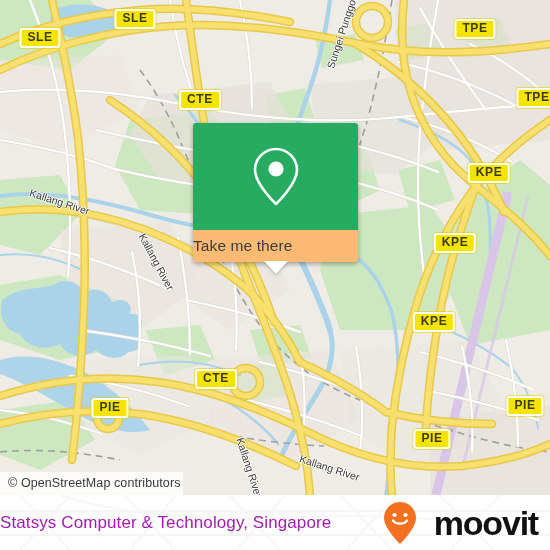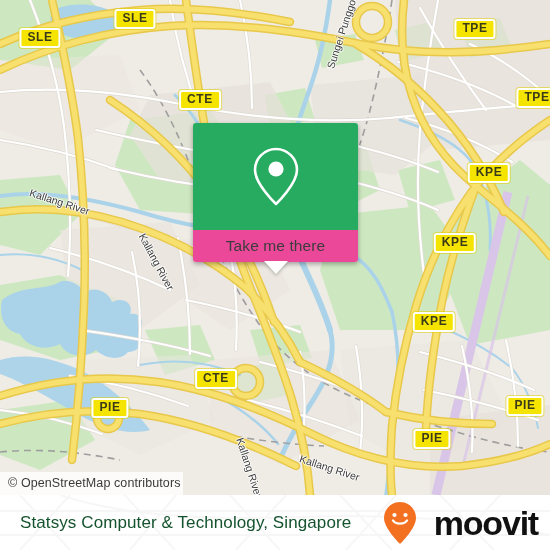--- a/index.html
+++ b/index.html
@@ -66,24 +66,24 @@
     box-shadow:0 2px 5px rgba(0,0,0,.33);
     overflow:visible;
   }
   .popup-top{
     background:#26ab60;
     height:107px;
     border-radius:3px 3px 0 0;
     display:flex;align-items:center;justify-content:center;
   }
   .popup-bottom{
-    background:#ec4899;
+    background:#fdba74;
     height:32px;
     border-radius:0 0 3px 3px;
-    display:flex;align-items:center;justify-content:center;
+    display:flex;align-items:center;
     position:relative;
   }
   .popup-label{
     font-size:15.5px;color:#3c3c3c;letter-spacing:.1px;
   }
   .popup-tail{
     position:absolute;left:50%;bottom:-12px;
     width:0;height:0;margin-left:-12px;
     border-left:12px solid transparent;
     border-right:12px solid transparent;
@@ -95,22 +95,21 @@
   
   .bottombar{
     position:absolute;left:0;top:495px;width:550px;height:55px;
     background:#ffffff;
     display:flex;align-items:center;
     overflow:hidden;
   }
   .bottombar .wm{position:absolute;left:0;top:0;opacity:.55;}
   .place-title{
     position:relative;
-    margin-left:20px;
-    font-size:17px;color:#14532d;letter-spacing:.1px;
+    font-size:17px;color:#a21caf;letter-spacing:.1px;
     white-space:nowrap;
   }
   .brand{
     position:absolute;right:12px;top:50%;transform:translateY(-50%);
     display:flex;align-items:center;
   }
   .brand-word{
     font-size:34px;font-weight:bold;color:#111111;
     letter-spacing:-1.2px;line-height:34px;
     margin-left:17px;

